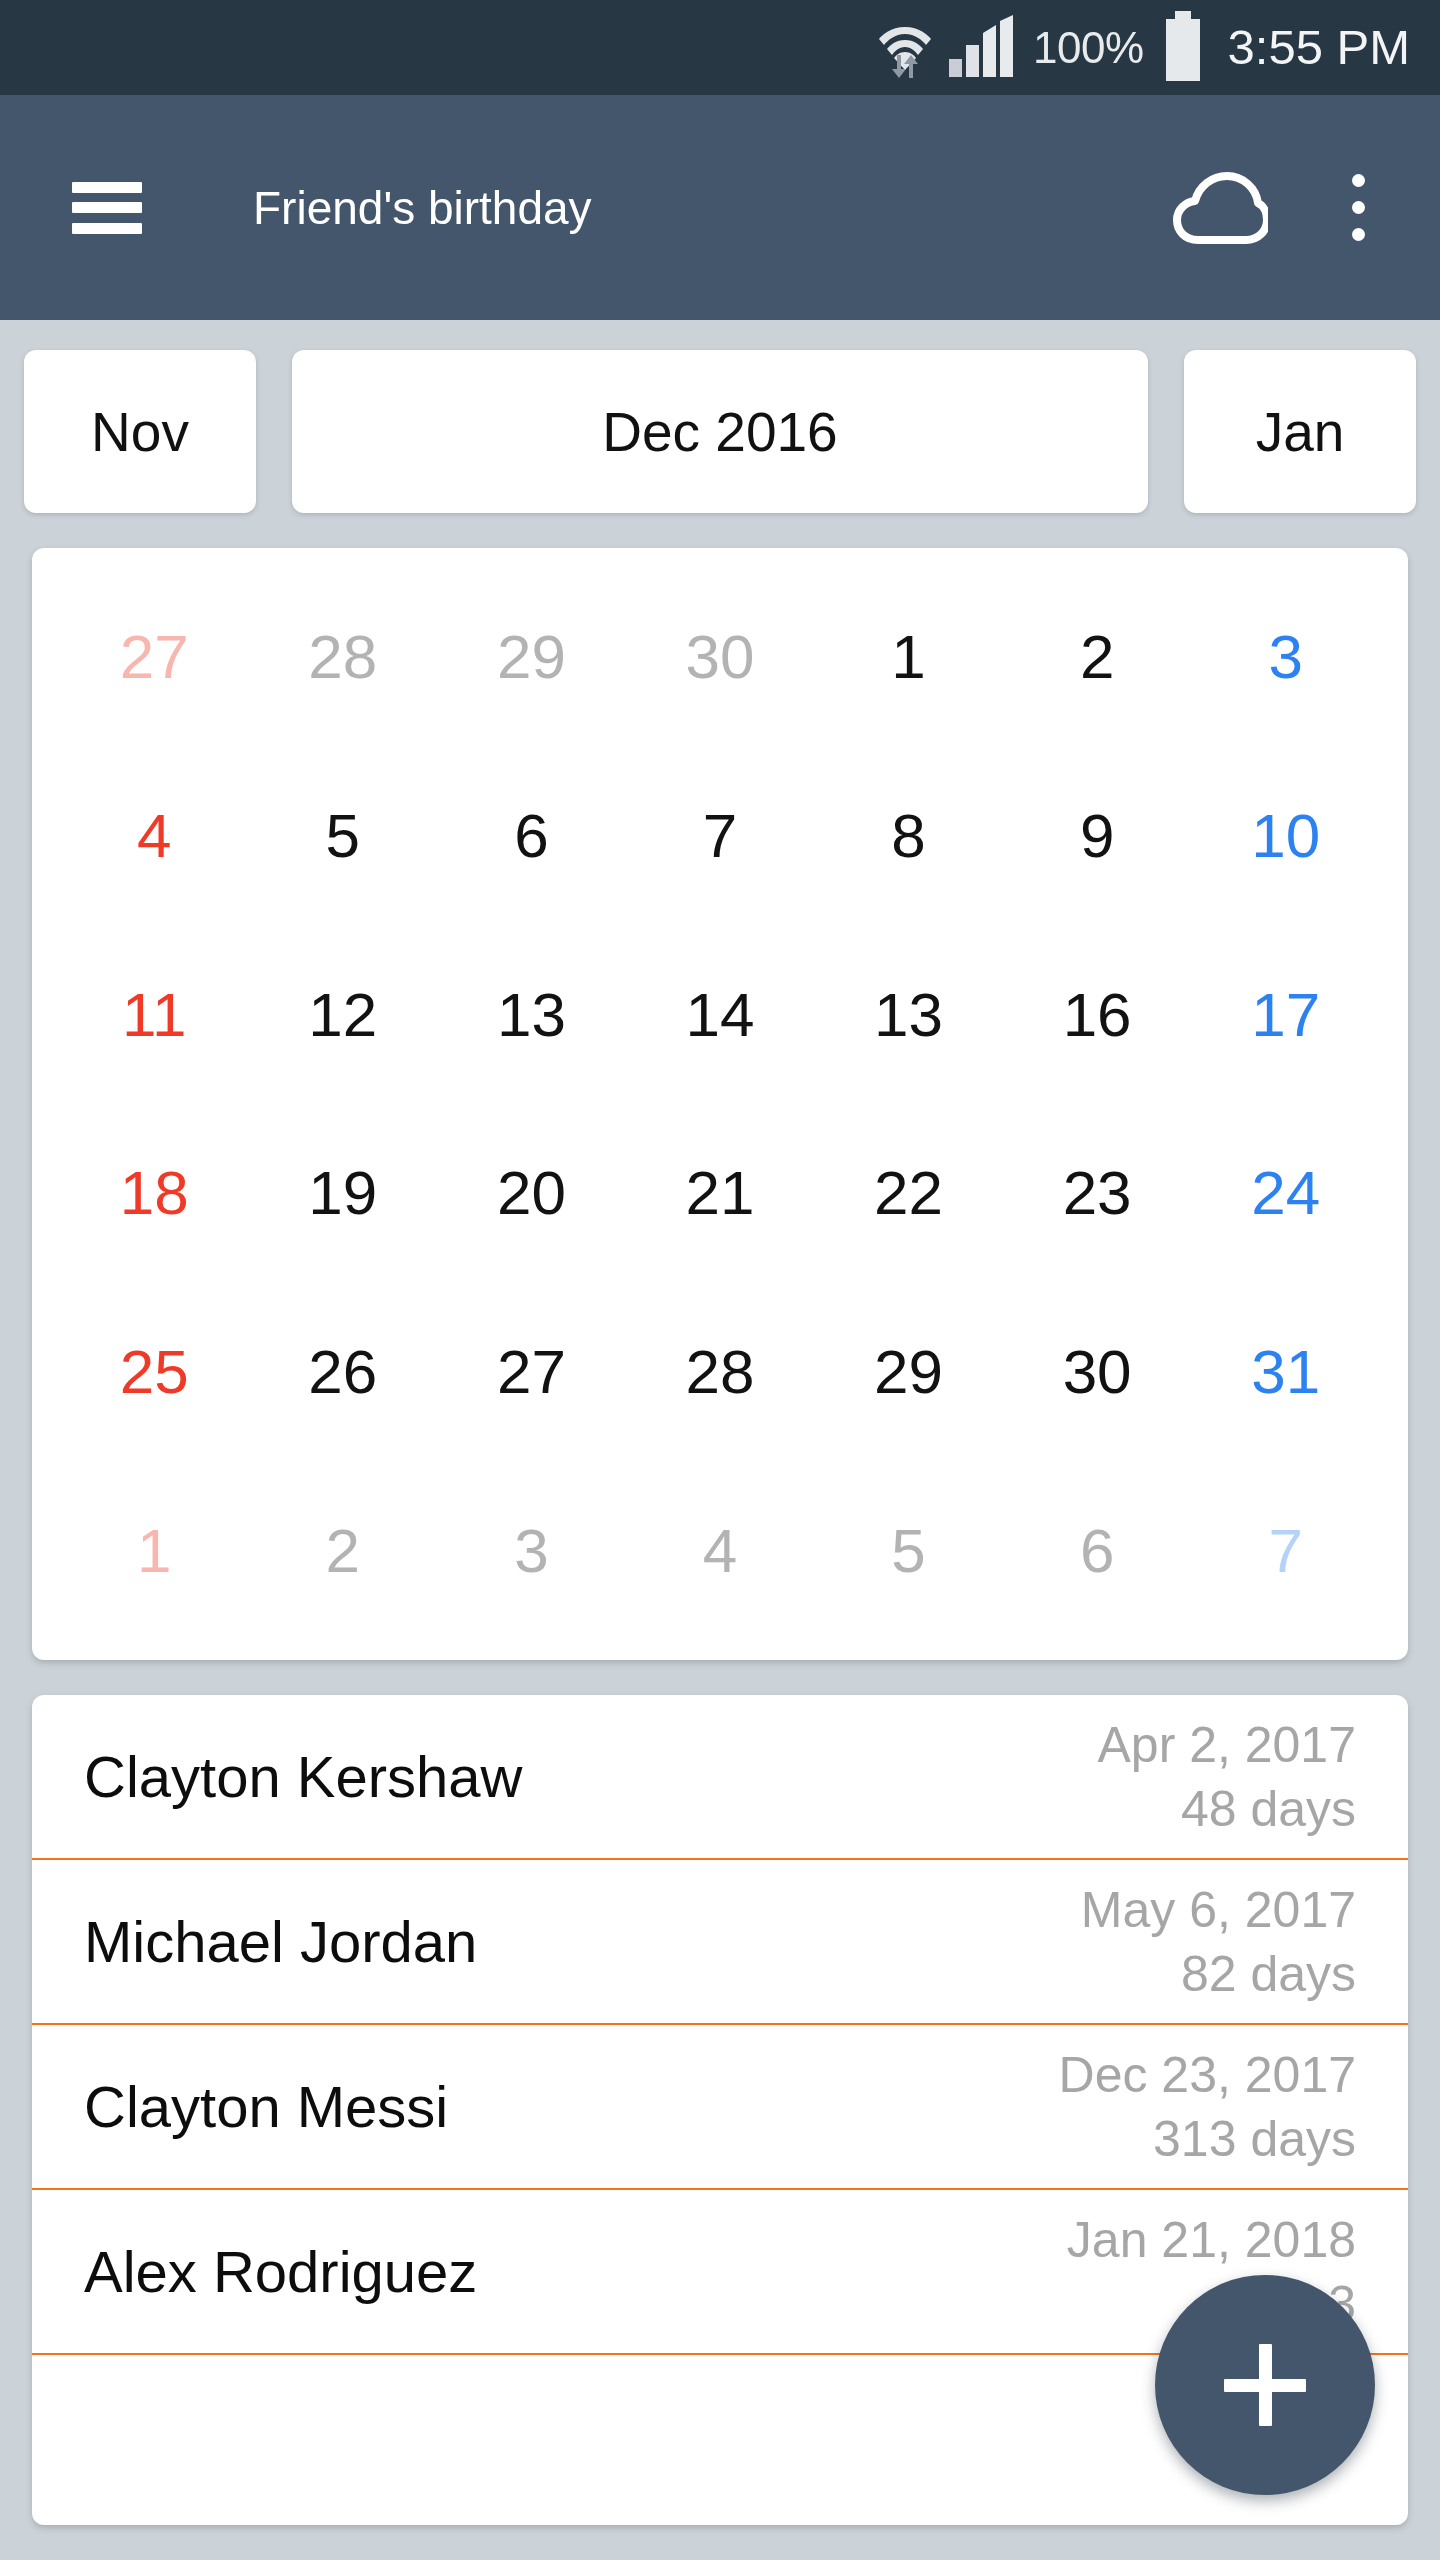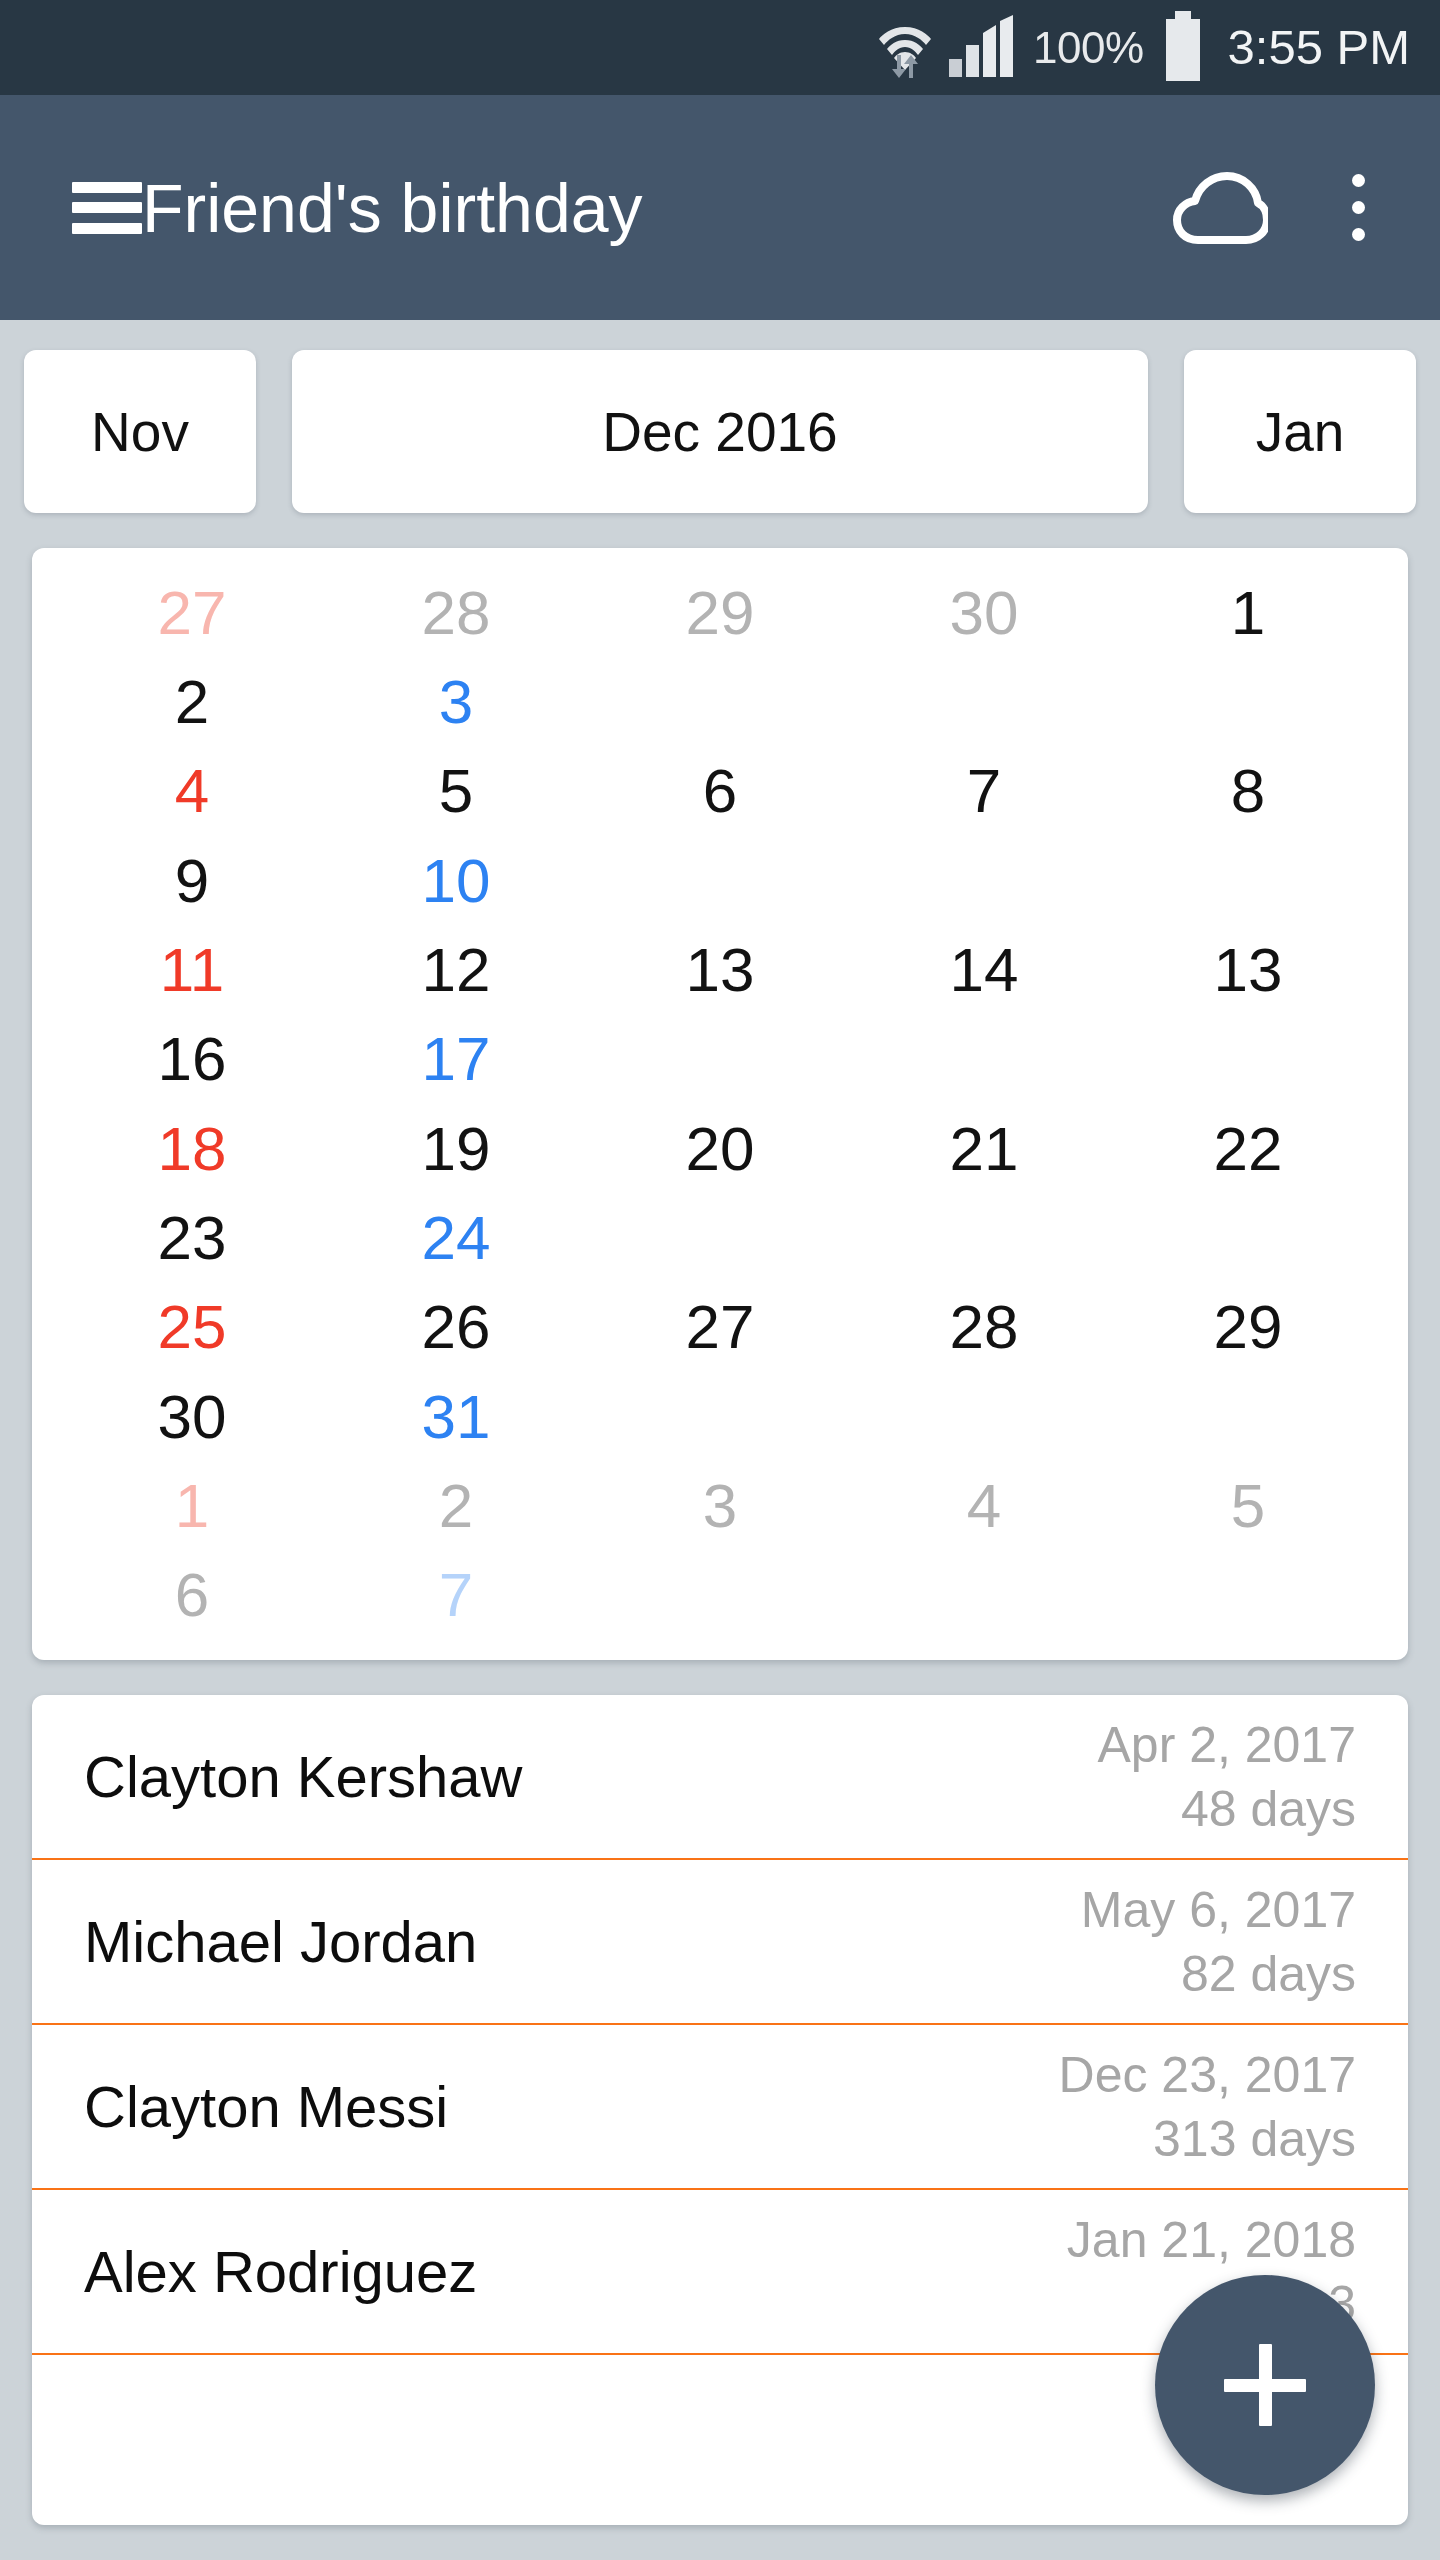--- a/index.html
+++ b/index.html
@@ -71,21 +71,22 @@
   }
   .hamburger span {
     display: block;
     height: 11px;
     width: 100%;
     background: #ffffff;
     border-radius: 1px;
   }
   .app-title {
     color: #ffffff;
-    font-size: 68px;
+    font-size: 46px;
+    margin-left: 111px;
     letter-spacing: 0px;
     white-space: nowrap;
     font-family: "Liberation Sans", sans-serif;
   }
   .app-actions {
     margin-left: auto;
     display: flex;
     align-items: center;
     gap: 52px;
     padding-right: 46px;
@@ -142,21 +143,21 @@
     background: #ffffff;
     border-radius: 12px;
     box-shadow: 0 3px 6px rgba(60,70,85,0.25);
     padding: 20px 28px 20px 28px;
     display: flex;
     flex-direction: column;
   }
   .cal-row {
     flex: 1;
     display: grid;
-    grid-template-columns: repeat(5, 1fr);
+    grid-template-columns: repeat(7, 1fr);
     align-items: center;
   }
   .cal-cell {
     text-align: center;
     font-size: 62px;
     line-height: 1;
     cursor: pointer;
     font-family: "Liberation Sans", sans-serif;
   }
   .d-weekday { color: #121212; }

